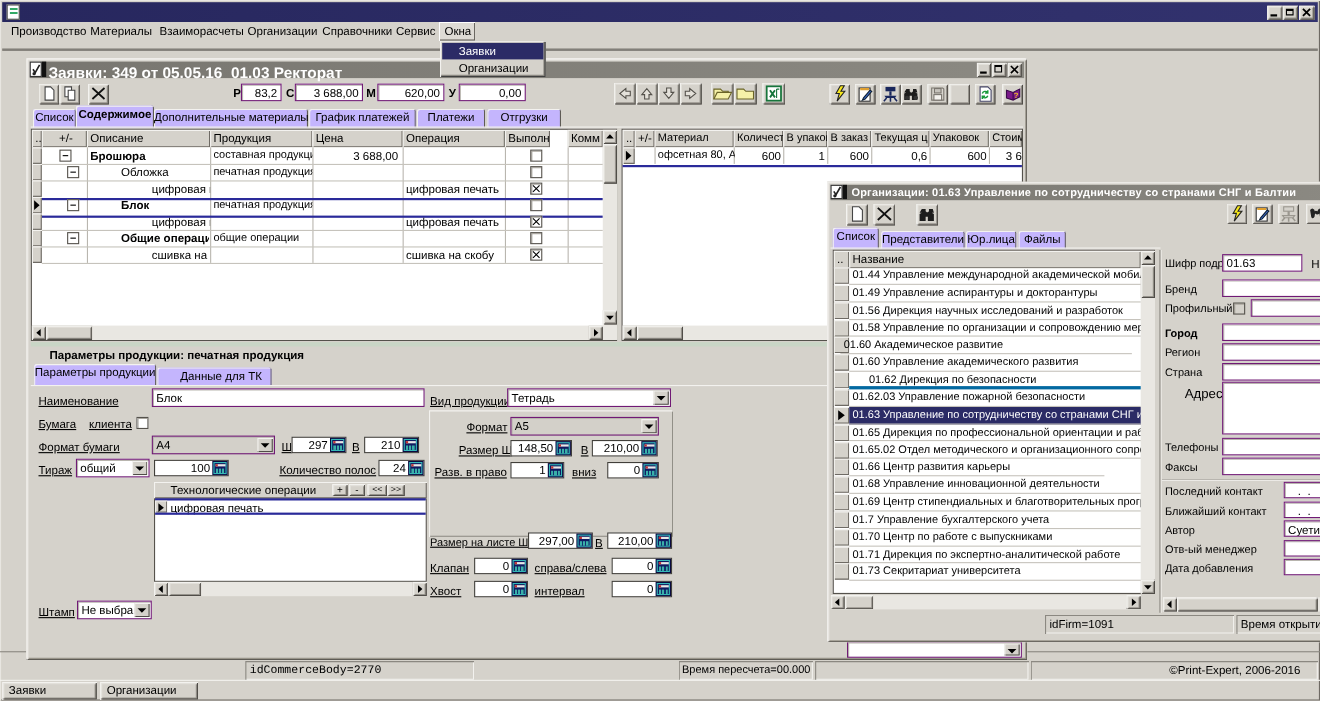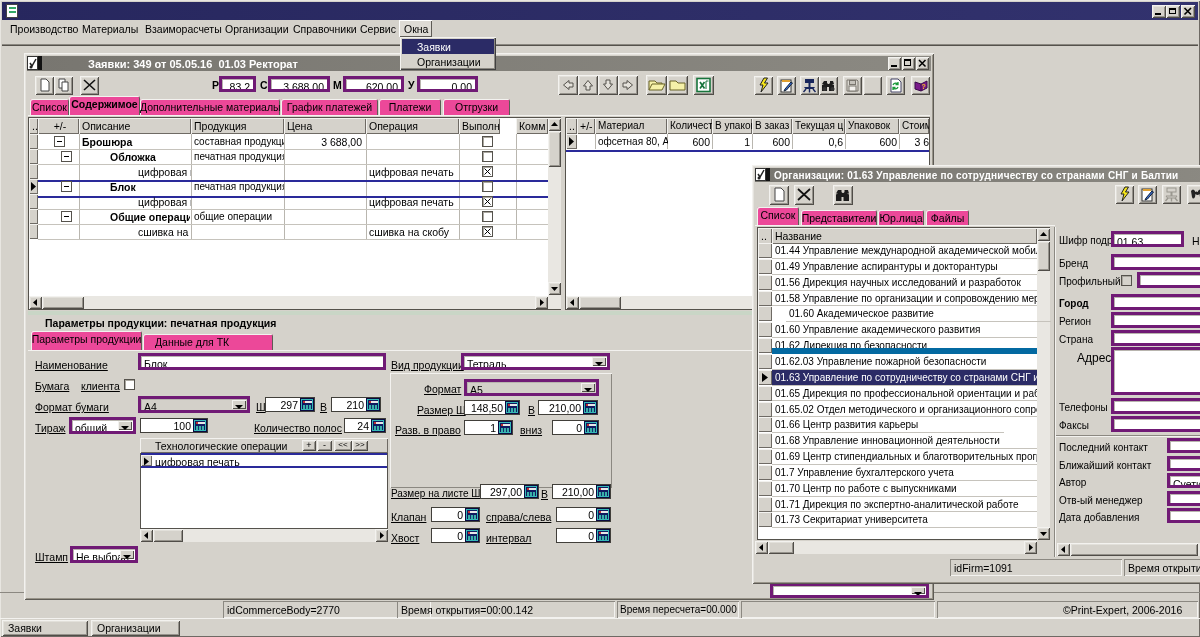--- a/index.html
+++ b/index.html
@@ -4,39 +4,39 @@
 <style>
 * { margin:0; padding:0; box-sizing:border-box; }
 html,body { width:1200px; height:637px; overflow:hidden; }
 #screen {
   position:absolute; left:0; top:0; width:1200px; height:637px;
   background:#d5d2cb; overflow:hidden;
   font-family:"Liberation Sans", sans-serif; font-size:10.5px; color:#000;
 }
 .abs { position:absolute; }
 .raised { box-shadow: inset 1px 1px 0 #f3f2ef, inset -1px -1px 0 #5e5b55, inset 2px 2px 0 #e4e2dd, inset -2px -2px 0 #989489; }
-.field { background:#fff; border:3px solid #701a75; box-shadow: inset 1px 1px 0 #b8b5ae; }
+.field { background:#fff; border:1px solid #701a75; box-shadow: inset 1px 1px 0 #b8b5ae; }
 .btn { background:#d5d2cb; box-shadow: inset 1px 1px 0 #f3f2ef, inset -1px -1px 0 #504d48, inset 2px 2px 0 #e2e0da, inset -2px -2px 0 #96938c; }
 .titlebar-grey { background:linear-gradient(90deg,#787670,#8b8982); color:#fff; font-weight:bold; font-size:11px; }
 .ul { text-decoration:underline; }
 .nw { white-space:nowrap; }
 .hdrcell { position:absolute; background:#d5d2cb; box-shadow: inset 1px 1px 0 #f3f2ef, inset -1px -1px 0 #6e6a64; padding:2px 0 0 3px; overflow:hidden; white-space:nowrap; height:16px; }
 .rowbtn { position:absolute; background:#d5d2cb; box-shadow: inset 1px 1px 0 #f3f2ef, inset -1px -1px 0 #6e6a64; }
 .gridline-v { position:absolute; width:1px; background:#b9b6af; }
 .gridline-h { position:absolute; height:1px; background:#c6c3bc; }
 .cell { position:absolute; overflow:hidden; white-space:nowrap; padding-top:2px; height:15px; }
 .cb { position:absolute; width:11px; height:11px; background:#fff; border:1px solid #55524c; box-shadow: inset 1px 1px 0 #aaa79f; }
 .num { position:absolute; background:#fff; border:1px solid #413f3a; text-align:right; padding:1px 16px 0 2px; height:15px; }
 .calc { position:absolute; right:1px; top:1px; width:12px; height:11px; background:#101a60; border:1px solid #35b8b8; box-shadow:0 0 0 1px #0a0a40; }
 .calc:before { content:""; position:absolute; left:1px; top:1px; width:7px; height:2px; background:#e8e8e8; border-left:2px solid #c03030; }
 .calc:after { content:""; position:absolute; left:1px; top:5px; width:8px; height:4px; background:repeating-linear-gradient(90deg,#3ab0a8 0 2px,#103070 2px 3px); }
 .combo-arrow { position:absolute; right:1px; top:1px; bottom:1px; width:14px; background:#d5d2cb; box-shadow: inset 1px 1px 0 #f3f2ef, inset -1px -1px 0 #504d48; }
 .combo-arrow:before { content:""; position:absolute; left:3px; top:5px; border:4px solid transparent; border-top:4px solid #000; }
 .scr-btn { position:absolute; width:13px; height:13px; background:#d5d2cb; box-shadow: inset 1px 1px 0 #f3f2ef, inset -1px -1px 0 #504d48, inset 2px 2px 0 #e2e0da, inset -2px -2px 0 #96938c; }
-.tab { position:absolute; background:#ec4899; box-shadow: inset 1px 1px 0 #f3f2ef, inset -1px 0 0 #5e5b55; border-top-left-radius:2px; border-top-right-radius:2px; padding:2px 0 0 0; text-align:center; overflow:hidden; white-space:nowrap; }
+.tab { position:absolute; background:#c4b5fd; box-shadow: inset 1px 1px 0 #f3f2ef, inset -1px 0 0 #5e5b55; border-top-left-radius:2px; border-top-right-radius:2px; padding:2px 0 0 0; text-align:center; overflow:hidden; white-space:nowrap; }
 .statusec { position:absolute; box-shadow: inset 1px 1px 0 #8b8881, inset -1px -1px 0 #f3f2ef; padding:3px 0 0 4px; white-space:nowrap; overflow:hidden; height:17px; }
 svg { display:block; }
 </style>
 </head>
 <body>
 <div id="screen">
 
 <div class="abs" style="left:0;top:0;width:1200px;height:637px;box-shadow:inset 1px 1px 0 #e8e6e1, inset -1px -1px 0 #6e6a64;"></div>
 
 <div class="abs" style="left:2px;top:2px;width:1196px;height:18px;background:linear-gradient(90deg,#27275e,#32326e);"></div>
@@ -63,42 +63,41 @@
 <div class="abs nw" style="left:293px;top:23px;">Справочники</div>
 <div class="abs nw" style="left:360px;top:23px;">Сервис</div>
 <div class="abs" style="left:399px;top:20px;width:33px;height:17px;background:#dedbd5;box-shadow:inset 1px 1px 0 #fff, inset -1px -1px 0 #5e5b55;"></div>
 <div class="abs nw" style="left:404px;top:23px;">Окна</div>
 
 <div class="abs" style="left:2px;top:44px;width:1196px;height:1px;background:#8b8881;"></div>
 <div class="abs" style="left:2px;top:45px;width:1196px;height:1px;background:#55524c;"></div>
 
 <div class="abs" style="left:0px;top:592px;width:1200px;height:1px;background:#8b8881;"></div>
 
-<div class="statusec" style="left:223px;top:601px;width:208px;">idCommerceBody=2770</div>
-<div class="statusec" style="left:397px;top:601px;width:218px;">Время открытия=00:00.142</div>
+<div class="statusec" style="left:223px;top:601px;width:208px;font-family:Liberation Mono, monospace;">idCommerceBody=2770</div>
 <div class="statusec" style="left:617px;top:601px;width:122px;padding-left:3px;font-size:10px;">Время пересчета=00.000</div>
 <div class="statusec" style="left:741px;top:601px;width:194px;"></div>
 <div class="statusec" style="left:937px;top:601px;width:261px;"></div>
 <div class="abs nw" style="left:1063px;top:604px;">©Print-Expert, 2006-2016</div>
 
 <div class="abs" style="left:0;top:618px;width:1200px;height:1px;background:#f3f2ef;"></div>
 <div class="btn abs" style="left:2px;top:620px;width:86px;height:16px;padding:2px 0 0 6px;">Заявки</div>
 <div class="btn abs" style="left:91px;top:620px;width:89px;height:16px;padding:2px 0 0 6px;">Организации</div>
 
 <div id="zw" class="abs raised" style="left:24px;top:53px;width:910px;height:547px;background:#d5d2cb;overflow:hidden;">
 
   <div class="titlebar-grey abs" style="left:3px;top:3px;width:904px;height:15px;"></div>
   <div class="abs" style="left:3px;top:3px;width:11px;height:14px;background:#fff;border:1px solid #333;">
     <svg width="9" height="12" viewBox="0 0 9 12">
           <path d="M2 6 L4 9 L8 2" stroke="#222" stroke-width="1.5" fill="none"></path>
           <circle cx="3" cy="10" r="1.5" fill="#222"></circle>
         </svg>
   </div>
   <div class="abs" style="left:14px;top:3px;width:4px;height:14px;background:#111;"></div>
-  <div class="abs nw" style="left:20px;top:5px;color:#fff;font-weight:bold;font-size:11px;margin-left:44px;">Заявки: 349 от 05.05.16&nbsp; 01.03 Ректорат</div>
+  <div class="abs nw" style="left:20px;top:5px;color:#fff;font-weight:bold;font-size:14px;">Заявки: 349 от 05.05.16&nbsp; 01.03 Ректорат</div>
   <div class="btn abs" style="left:864px;top:4px;width:13px;height:13px;">
         <div class="abs" style="left:3px;top:8px;width:6px;height:2px;background:#000;"></div>
       </div>
   <div class="btn abs" style="left:878px;top:4px;width:13px;height:13px;">
         <div class="abs" style="left:2px;top:2px;width:7px;height:7px;border:1px solid #000;border-top-width:2px;"></div>
       </div>
   <div class="btn abs" style="left:892px;top:4px;width:13px;height:13px;">
         <svg width="13" height="13" viewBox="0 0 13 13">
           <path d="M3 3 L9.5 9.5 M9.5 3 L3 9.5" stroke="#000" stroke-width="1.5"></path>
         </svg>
@@ -270,21 +269,21 @@
         <div class="abs" style="left:2px;top:4px;width:5px;height:1px;background:#000;"></div>
       </div>
   <div class="abs" style="left:37px;top:128px;width:11px;height:11px;background:#fff;border:1px solid #55524c;">
         <div class="abs" style="left:2px;top:4px;width:5px;height:1px;background:#000;"></div>
       </div>
   <div class="abs" style="left:37px;top:158px;width:11px;height:11px;background:#fff;border:1px solid #55524c;">
         <div class="abs" style="left:2px;top:4px;width:5px;height:1px;background:#000;"></div>
       </div>
 
   <div class="cell" style="left:58px;top:81px;width:108px;font-weight:bold;">Брошюра</div>
-  <div class="cell" style="left:86px;top:96px;width:80px;font-weight:bold;">Обложка</div>
+  <div class="cell" style="left:86px;top:96px;width:80px;font-weight:normal;">Обложка</div>
   <div class="cell" style="left:114px;top:111px;width:53px;">цифровая п</div>
   <div class="cell" style="left:86px;top:126px;width:80px;font-weight:bold;">Блок</div>
   <div class="cell" style="left:114px;top:141px;width:53px;">цифровая п</div>
   <div class="cell" style="left:86px;top:156px;width:80px;font-weight:bold;">Общие операци</div>
   <div class="cell" style="left:114px;top:171px;width:53px;">сшивка на с</div>
 
   <div class="cell" style="left:170px;top:81px;width:90px;font-size:10px;">составная продукция</div>
   <div class="cell" style="left:170px;top:96px;width:90px;font-size:10px;">печатная продукция</div>
   <div class="cell" style="left:170px;top:126px;width:90px;font-size:10px;">печатная продукция</div>
   <div class="cell" style="left:170px;top:156px;width:90px;font-size:10px;">общие операции</div>
@@ -382,21 +381,21 @@
   <div class="scr-btn" style="left:892px;top:243px;">
         <svg width="13" height="13" viewBox="0 0 13 13">
           <path d="M5 3 L9 6.5 L5 10 z" fill="#000"></path>
         </svg>
       </div>
 
   <div class="abs" style="left:4px;top:258px;width:902px;height:4px;background:#c9d6c6;"></div>
 
   <div class="abs nw" style="left:21px;top:264px;font-weight:bold;">Параметры продукции: печатная продукция</div>
   <div class="tab abs" style="left:7px;top:278px;width:111px;height:20px;box-shadow:inset 1px 1px 0 #f3f2ef, inset -1px 0 0 #5e5b55, 0 2px 0 #d5d2cb;">Параметры продукции</div>
-  <div class="tab abs" style="left:119px;top:281px;width:130px;height:17px;text-align:left;padding-left:12px;">Данные для ТК</div>
+  <div class="tab abs" style="left:119px;top:281px;width:104px;height:17px;text-align:center;padding-left:12px;">Данные для ТК</div>
   <div class="abs" style="left:4px;top:297px;width:902px;height:1px;background:#f3f2ef;"></div>
 
   <div class="abs nw ul" style="left:11px;top:306px;">Наименование</div>
   <div class="field abs cell" style="left:114px;top:300px;width:248px;height:17px;padding-left:3px;">Блок</div>
   <div class="abs nw ul" style="left:11px;top:327px;">Бумага</div>
   <div class="abs nw ul" style="left:57px;top:327px;">клиента</div>
   <div class="cb" style="left:100px;top:326px;"></div>
   <div class="abs nw ul" style="left:11px;top:348px;">Формат бумаги</div>
   <div class="field abs cell" style="left:114px;top:343px;width:112px;height:17px;padding-left:3px;background:#d3d0c9;">А4<div class="combo-arrow"></div></div>
   <div class="abs nw ul" style="left:232px;top:348px;">Ш</div>
@@ -547,25 +546,25 @@
   <div id="orgrows">
         <div class="rowbtn" style="left:6px;top:78.00px;width:14px;height:15px;"></div>
         <div class="cell" style="font-size:10px;left:20px;top:78.00px;width:265px;height:15.85px;padding-left:3px;border-bottom:1px solid #c6c3bc;">01.44 Управление международной академической мобильн</div>
   <div class="rowbtn" style="left:6px;top:93.85px;width:14px;height:15px;"></div>
         <div class="cell" style="font-size:10px;left:20px;top:93.85px;width:265px;height:15.85px;padding-left:3px;border-bottom:1px solid #c6c3bc;">01.49 Управление аспирантуры и докторантуры</div>
   <div class="rowbtn" style="left:6px;top:109.70px;width:14px;height:15px;"></div>
         <div class="cell" style="font-size:10px;left:20px;top:109.70px;width:265px;height:15.85px;padding-left:3px;border-bottom:1px solid #c6c3bc;">01.56 Дирекция научных исследований и разработок</div>
   <div class="rowbtn" style="left:6px;top:125.55px;width:14px;height:15px;"></div>
         <div class="cell" style="font-size:10px;left:20px;top:125.55px;width:265px;height:15.85px;padding-left:3px;border-bottom:1px solid #c6c3bc;">01.58 Управление по организации и сопровождению мероп</div>
   <div class="rowbtn" style="left:6px;top:141.40px;width:14px;height:15px;"></div>
-        <div class="cell" style="font-size:10px;left:34px;top:141.40px;width:265px;height:15.85px;padding-left:3px;border-bottom:1px solid #c6c3bc;">01.60 Академическое развитие</div>
+        <div class="cell" style="font-size:10px;left:12px;top:141.40px;width:265px;height:15.85px;padding-left:3px;border-bottom:1px solid #c6c3bc;">01.60 Академическое развитие</div>
   <div class="rowbtn" style="left:6px;top:157.25px;width:14px;height:15px;"></div>
         <div class="cell" style="font-size:10px;left:20px;top:157.25px;width:265px;height:15.85px;padding-left:3px;border-bottom:1px solid #c6c3bc;">01.60 Управление академического развития</div>
   <div class="rowbtn" style="left:6px;top:173.10px;width:14px;height:15px;"></div>
-        <div class="cell" style="font-size:10px;left:20px;top:173.10px;width:265px;height:15.85px;padding-left:3px;border-bottom:6px solid #0369a1;">01.62 Дирекция по безопасности</div>
+        <div class="cell" style="font-size:10px;left:20px;top:173.10px;width:265px;height:15.85px;padding-left:18px;border-bottom:3px solid #0369a1;">01.62 Дирекция по безопасности</div>
   <div class="rowbtn" style="left:6px;top:188.95px;width:14px;height:15px;"></div>
         <div class="cell" style="font-size:10px;left:20px;top:188.95px;width:265px;height:15.85px;padding-left:3px;border-bottom:1px solid #c6c3bc;">01.62.03 Управление пожарной безопасности</div>
   <div class="rowbtn" style="left:6px;top:204.80px;width:14px;height:15px;">
           <svg width="14" height="15" viewBox="0 0 14 15">
             <path d="M4 3 L10 7.5 L4 12 z" fill="#000"></path>
           </svg>
         </div>
         <div class="cell" style="font-size:10px;left:20px;top:204.80px;width:265px;height:15.85px;background:#2b2b66;color:#fff;padding-left:3px;border-bottom:1px solid #c6c3bc;">01.63 Управление по сотрудничеству со странами СНГ и Ба</div>
   <div class="rowbtn" style="left:6px;top:220.65px;width:14px;height:15px;"></div>
         <div class="cell" style="font-size:10px;left:20px;top:220.65px;width:265px;height:15.85px;padding-left:3px;border-bottom:1px solid #c6c3bc;">01.65 Дирекция по профессиональной ориентации и работ</div>

